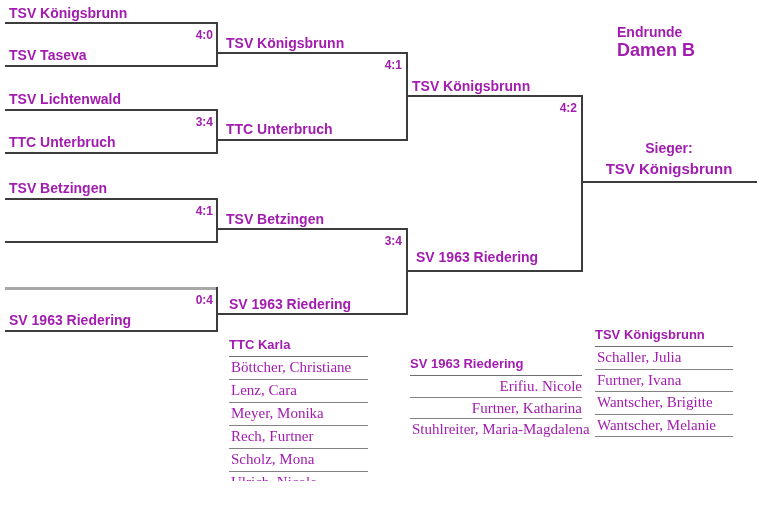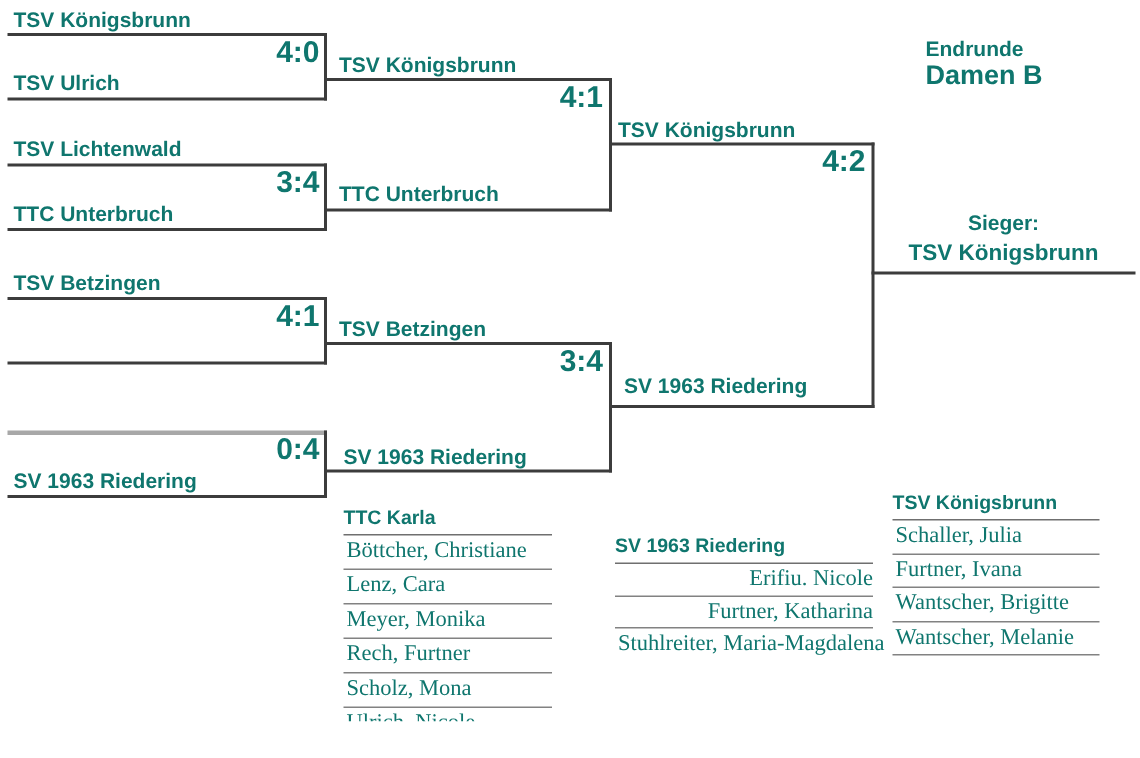--- a/index.html
+++ b/index.html
@@ -1,22 +1,22 @@
 <!DOCTYPE html>
 <html><head>
 <meta charset="utf-8">
 <style>
   html,body{margin:0;padding:0;background:#fff;}
   #page{position:relative;width:760px;height:481px;background:#ffffff;overflow:hidden;
-        font-family:"Liberation Sans",sans-serif;color:#0f766e;text-decoration:underline;}
+        font-family:"Liberation Sans",sans-serif;color:#a21caf;text-decoration:underline;}
   .hline{position:absolute;height:2px;background:#3c3c3c;}
   .hline.gray{background:#a8a8a8;height:3px;}
   .vline{position:absolute;width:2px;background:#3c3c3c;}
   .team{position:absolute;font-weight:bold;font-size:14px;white-space:nowrap;line-height:16px;}
-  .score{position:absolute;font-weight:bold;font-size:20px;text-align:right;line-height:16px;}
+  .score{position:absolute;font-weight:bold;font-size:12px;text-align:right;line-height:16px;}
   .winner-label{position:absolute;font-weight:bold;font-size:14px;text-align:center;}
   .winner-name{position:absolute;font-weight:bold;font-size:15px;text-align:center;white-space:nowrap;}
   .title1{position:absolute;font-weight:bold;font-size:14px;}
   .title2{position:absolute;font-weight:bold;font-size:18px;}
   .roster{position:absolute;}
   .roster .hdr{font-weight:bold;font-size:13px;padding-bottom:4px;border-bottom:1px solid #6f6f6f;white-space:nowrap;}
   .roster .row{font-family:"Liberation Serif",serif;font-size:15px;border-bottom:1px solid #828282;white-space:nowrap;padding-left:2px;}
   .roster .row.noline{border-bottom:none;}
   .r22 .row{line-height:21px;height:22px;}
   .r21 .row{line-height:20px;height:20.7px;text-align:right;}
@@ -52,21 +52,21 @@
   <div class="vline" style="left:406px;top:228px;height:87px;"></div>
 
   <div class="hline" style="left:406px;top:95px;width:177px;"></div>
   <div class="hline" style="left:406px;top:270px;width:177px;"></div>
   <div class="vline" style="left:581px;top:95px;height:177px;"></div>
 
   <div class="hline" style="left:581px;top:181px;width:176px;"></div>
 
   <div class="team" style="left:9px;top:5px;">TSV Königsbrunn</div>
   <div class="score" style="left:100px;top:27px;width:113px;">4:0</div>
-  <div class="team" style="left:9px;top:47px;">TSV Ulrich</div>
+  <div class="team" style="left:9px;top:47px;">TSV Taseva</div>
 
   <div class="team" style="left:9px;top:91px;">TSV Lichtenwald</div>
   <div class="score" style="left:100px;top:114px;width:113px;">3:4</div>
   <div class="team" style="left:9px;top:134px;">TTC Unterbruch</div>
 
   <div class="team" style="left:9px;top:180px;">TSV Betzingen</div>
   <div class="score" style="left:100px;top:203px;width:113px;">4:1</div>
 
   <div class="score" style="left:100px;top:292px;width:113px;">0:4</div>
   <div class="team" style="left:9px;top:312px;">SV 1963 Riedering</div>

